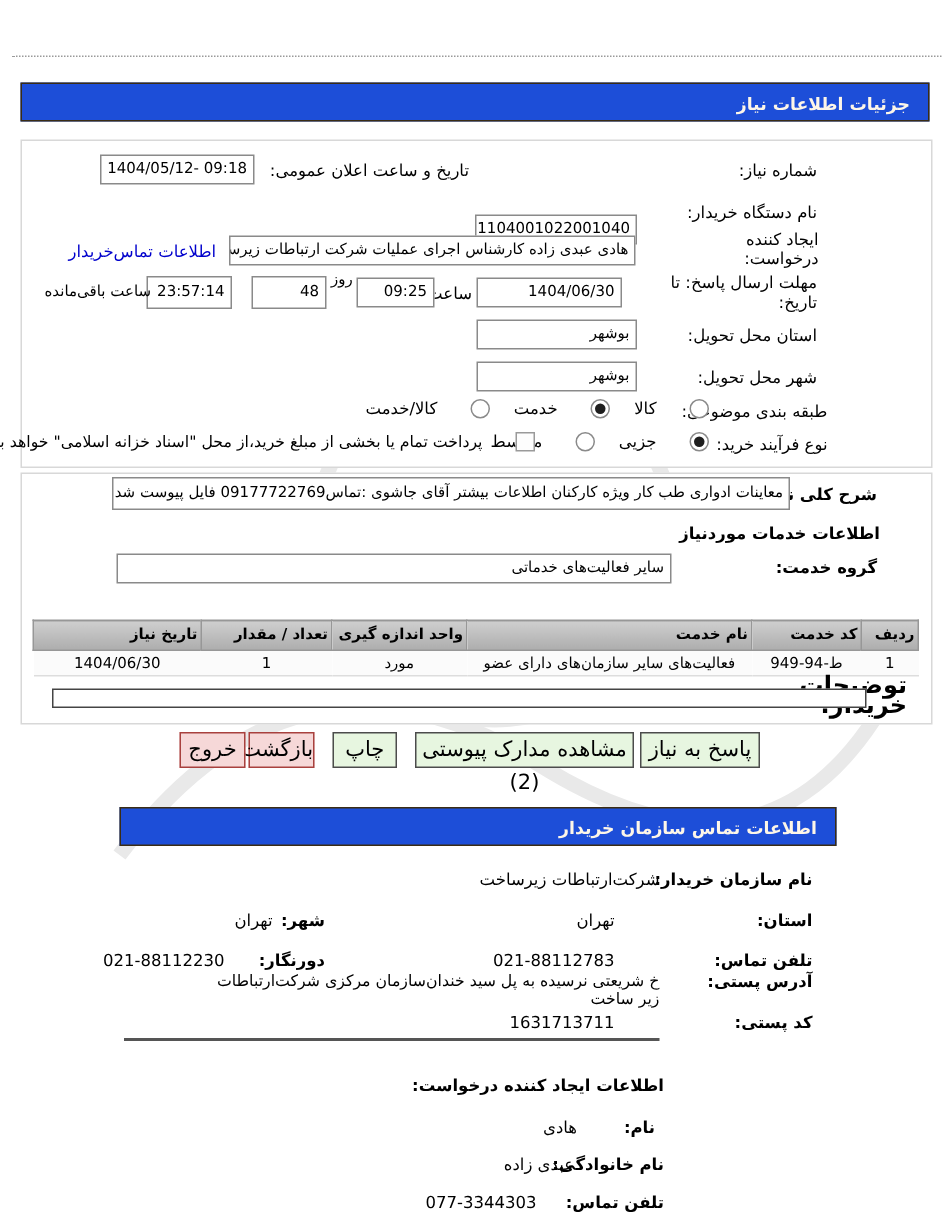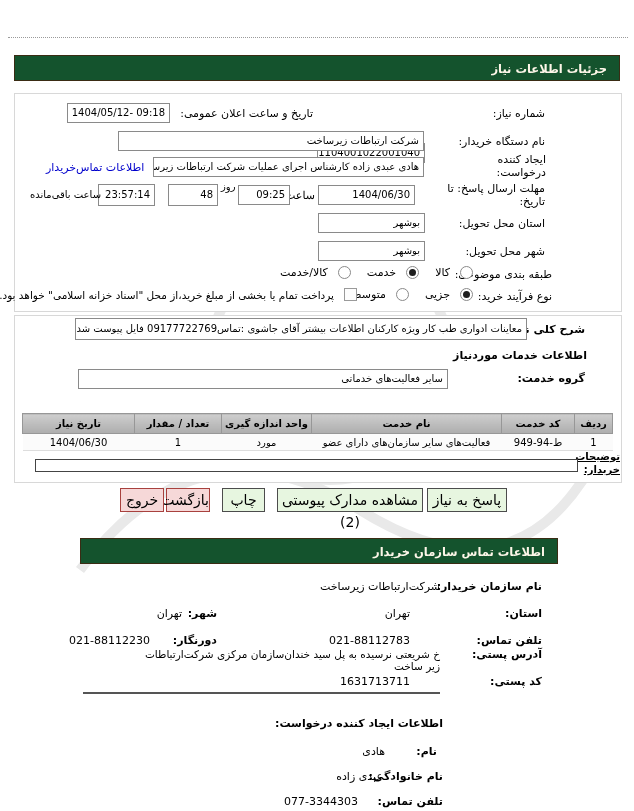--- a/index.html
+++ b/index.html
@@ -3,42 +3,42 @@
 <meta charset="utf-8">
 <style>
   html,body{margin:0;padding:0;background:#fff;}
   .page{
     position:relative;width:634px;height:811px;background:#fff;overflow:hidden;
     font-family:"DejaVu Sans","Liberation Sans",sans-serif;font-size:11px;color:#000;
     direction:rtl;border-left:1px solid #cfcfcf;
   }
   .dotline{position:absolute;top:37px;left:8px;right:6px;border-top:1px dotted #9a9a9a;}
   .bar{
-    position:absolute;height:26px;line-height:26px;background:#14532d;border:1px solid #3a2c14;
+    position:absolute;height:26px;line-height:26px;background:#1d4ed8;border:1px solid #3a2c14;
     color:#fdf6e8;font-weight:bold;font-size:11.5px;padding:0 12px;box-sizing:border-box;
   }
   .panel{position:absolute;background:#fff;border:1px solid #d8d8d8;}
   .lab{position:absolute;white-space:nowrap;}
   .lab2{line-height:13px;text-align:right;}
   .bold{font-weight:bold;}
   .ibox{
     position:absolute;background:#fff;border:1px solid #8a8a8a;height:20px;line-height:18px;
     padding:0 4px;box-sizing:border-box;text-align:right;font-size:10px;overflow:hidden;white-space:nowrap;
   }
   .ltr{direction:ltr;unicode-bidi:embed;}
   .link{color:#0000cc;cursor:pointer;}
   .optrow{position:absolute;display:flex;direction:rtl;align-items:center;gap:16px;}
-  .opt{display:flex;direction:rtl;align-items:center;gap:10px;white-space:nowrap;}
+  .opt{display:flex;direction:rtl;align-items:center;gap:22px;white-space:nowrap;}
   .radio{width:11px;height:11px;border:1px solid #8a8a8a;border-radius:50%;background:#fff;position:relative;flex:0 0 auto;}
   .radio.on::after{content:"";position:absolute;top:2px;left:2px;right:2px;bottom:2px;border-radius:50%;background:#1e1e1e;}
   .checkbox{width:11px;height:11px;border:1px solid #9a9a9a;background:#fdfdfd;flex:0 0 auto;}
   table.svc{position:absolute;top:413px;left:22px;width:590px;border-collapse:collapse;table-layout:fixed;font-size:10px;}
   table.svc th{
     background:linear-gradient(#cecece,#adadad);border:1px solid #979797;font-weight:bold;
-    height:19px;padding:0 2px;text-align:center;overflow:hidden;white-space:nowrap;margin-left:12px;
+    height:19px;padding:0 2px;text-align:right;overflow:hidden;white-space:nowrap;margin-left:12px;
   }
   table.svc td{
     background:#fbfbfb;border-bottom:1px solid #ddd;height:16px;padding:0 2px;text-align:center;
     overflow:hidden;white-space:nowrap;
   }
   .btn{
     position:absolute;top:488px;height:24px;line-height:22px;text-align:center;font-size:14px;
     box-sizing:border-box;cursor:pointer;
   }
   .btn.green{background:#e7f6e0;border:1px solid #4c4c4c;}
@@ -64,21 +64,20 @@
   <div class="bar" style="top:55px;left:14px;width:606px;">جزئیات اطلاعات نیاز</div>
 
   <div class="panel" style="top:93px;left:14px;width:606px;height:217px;"></div>
 
   <div class="lab" style="top:107px;right:89px;">شماره نیاز:</div>
   <div class="ibox" style="top:103px;left:317px;width:108px;margin-top:40px;"><span class="ltr">1104001022001040</span></div>
   <div class="lab" style="top:107px;right:321px;">تاریخ و ساعت اعلان عمومی:</div>
   <div class="ibox" style="top:103px;left:67px;width:103px;"><span class="ltr">1404/05/12- 09:18</span></div>
 
   <div class="lab" style="top:135px;right:89px;">نام دستگاه خریدار:</div>
-  <div class="ibox" style="top:131px;left:118px;width:306px;">شرکت ارتباطات زیرساخت</div>
 
   <div class="lab lab2" style="top:153px;right:88px;">
     <span>ایجاد کننده</span><br><span>درخواست:</span>
   </div>
   <div class="ibox" style="top:157px;left:153px;width:271px;">هادی عبدی زاده کارشناس اجرای عملیات شرکت ارتباطات زیرساخت</div>
   <div class="lab link" style="top:161px;left:46px;">اطلاعات تماس‌خریدار</div>
 
   <div class="lab lab2" style="top:182px;right:89px;">
     <span>مهلت ارسال پاسخ: تا</span><br><span>تاریخ:</span>
   </div>
@@ -163,21 +162,21 @@
         <td>1</td>
         <td>ط-94-949</td>
         <td>فعالیت‌های سایر سازمان‌های دارای عضو</td>
         <td>مورد</td>
         <td>1</td>
         <td><span class="ltr">1404/06/30</span></td>
       </tr>
     </tbody>
   </table>
 
-  <div class="lab lab2 bold" style="top:450px;right:14px;font-size:10px;text-decoration:underline;">
+  <div class="lab lab2 bold" style="top:450px;right:29px;font-size:16px;">
     <span>توضیحات</span><br><span>خریدار:</span>
   </div>
   <div class="ibox" style="top:459px;left:35px;width:543px;height:13px;line-height:11px;border-color:#444;"></div>
 
   <div class="btn green" style="left:427px;width:80px;">پاسخ به نیاز</div>
   <div class="btn green" style="left:277px;width:146px;">مشاهده مدارک پیوستی (2)</div>
   <div class="btn green" style="left:222px;width:43px;">چاپ</div>
   <div class="btn pink" style="left:166px;width:44px;">بازگشت</div>
   <div class="btn pink" style="left:120px;width:44px;">خروج</div>
 

